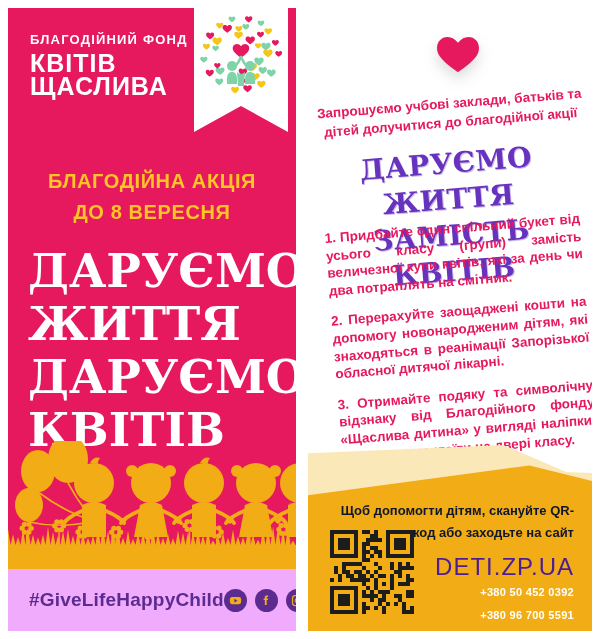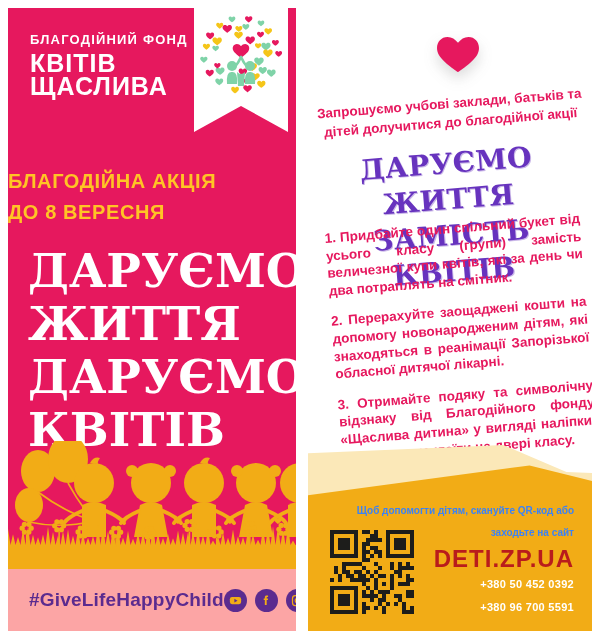--- a/index.html
+++ b/index.html
@@ -12,28 +12,28 @@
   
   #left-panel{left:8px;width:288px;background:#E6185E;}
   .fund-name{position:absolute;left:22px;top:24px;color:#fff;font-weight:bold;}
   .fund-line1{font-size:13px;letter-spacing:1.2px;margin-bottom:5px;}
   .fund-line2,.fund-line3{font-size:25px;line-height:23px;letter-spacing:1px;}
   .ribbon{
     position:absolute;left:186px;top:0;width:94px;height:124px;background:#fff;
     clip-path:polygon(0 0,100% 0,100% 100%,50% 79%,0 100%);
   }
   #logo-svg{position:absolute;left:4px;top:6px;}
-  .campaign{position:absolute;left:0;top:158px;width:100%;
+  .campaign{position:absolute;left:0;top:158px;width:100%;text-align:center;
     color:#FFC425;font-weight:bold;font-size:20px;line-height:31px;letter-spacing:.6px;}
   .headline{position:absolute;left:20px;right:16px;top:237px;color:#fff;
     font-family:"DejaVu Serif",serif;font-weight:bold;font-size:46px;line-height:53px;}
   .hl-left{text-align:right;}
   .hl-right{text-align:left;}
   #scene-svg{position:absolute;left:0;bottom:62px;}
-  .yellow-strip{position:absolute;left:0;bottom:0;width:100%;height:62px;background:#fca5a5;
+  .yellow-strip{position:absolute;left:0;bottom:0;width:100%;height:62px;background:#f0abfc;
     display:flex;align-items:center;}
   .hashtag{color:#5B2B8F;font-weight:bold;font-size:19px;letter-spacing:.2px;margin-left:21px;}
   .socials{margin-left:auto;margin-right:10px;display:flex;gap:8px;align-items:center;}
   .social{width:23px;height:23px;border-radius:50%;background:#5B2B8F;display:flex;
     align-items:center;justify-content:center;cursor:pointer;}
   .social svg{display:block;}
   
   #right-panel{left:308px;width:284px;background:#ffffff;}
   .big-heart{position:absolute;left:127px;top:24px;filter:drop-shadow(0 7px 7px rgba(60,60,60,.18));}
   .invite{position:absolute;left:8px;top:86px;width:268px;text-align:center;color:#E6185E;
@@ -45,22 +45,22 @@
     transform-origin:left top;}
   .steps p{margin:0 0 13px 0;color:#E6185E;font-weight:bold;font-size:13.5px;
     line-height:17.6px;text-align:justify;}
   .banner{position:absolute;left:0;top:437px;width:284px;height:186px;}
   .banner-pale{position:absolute;inset:0;background:#FBE8B8;
     clip-path:polygon(0 4.5%,68.7% 0,91% 14.5%,100% 15%,100% 100%,0 100%);}
   .banner-main{position:absolute;inset:0;background:#F2AC16;
     clip-path:polygon(0 27%,78% 11%,95.8% 17.7%,100% 19.4%,100% 100%,0 100%);}
   #qr-svg{position:absolute;left:22px;top:85px;}
   .banner-text{position:absolute;right:18px;top:55px;width:235px;text-align:right;}
-  .help-text{color:#3b82f6;font-weight:bold;font-size:10px;line-height:22px;}
-  .website{color:#b91c1c;font-weight:bold;font-size:24px;letter-spacing:1px;margin-top:1px;cursor:pointer;}
+  .help-text{color:#0f172a;font-weight:bold;font-size:13px;line-height:22px;}
+  .website{color:#4c1d95;font-weight:normal;font-size:24px;letter-spacing:1px;margin-top:9px;cursor:pointer;}
   .phone{color:#fff;font-weight:bold;font-size:11px;line-height:23px;letter-spacing:.3px;}
   .phone:first-of-type{margin-top:4px;}
 </style>
 </head>
 <body>
 
 <div id="left-panel" class="panel">
 
   <div class="fund-name">
     <div class="fund-line1">БЛАГОДІЙНИЙ ФОНД</div>

